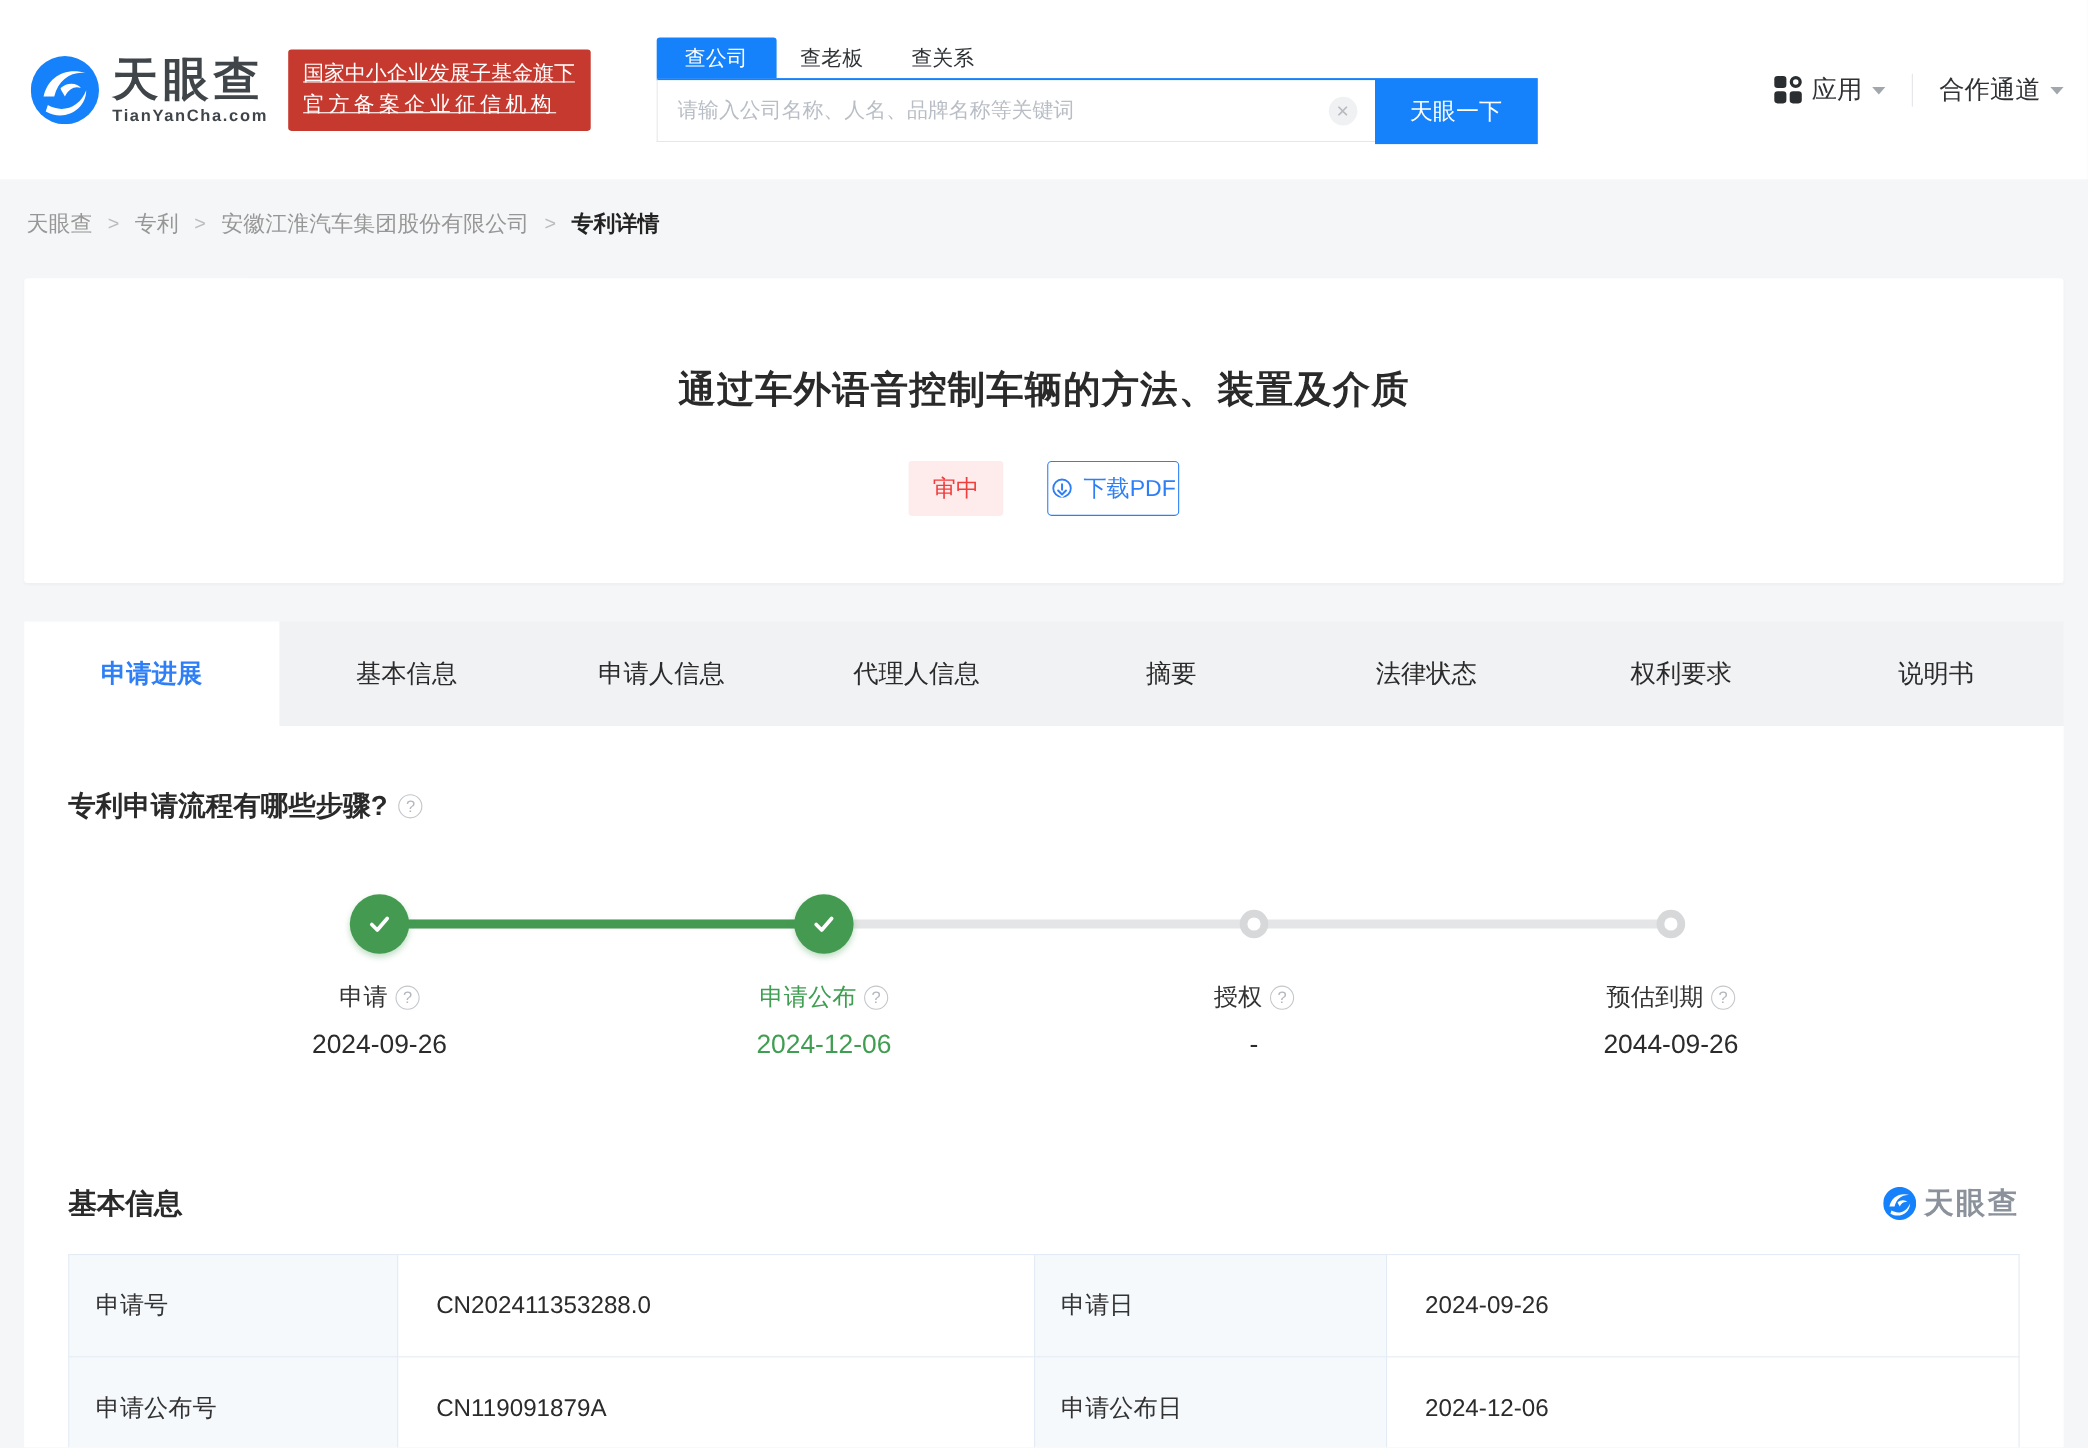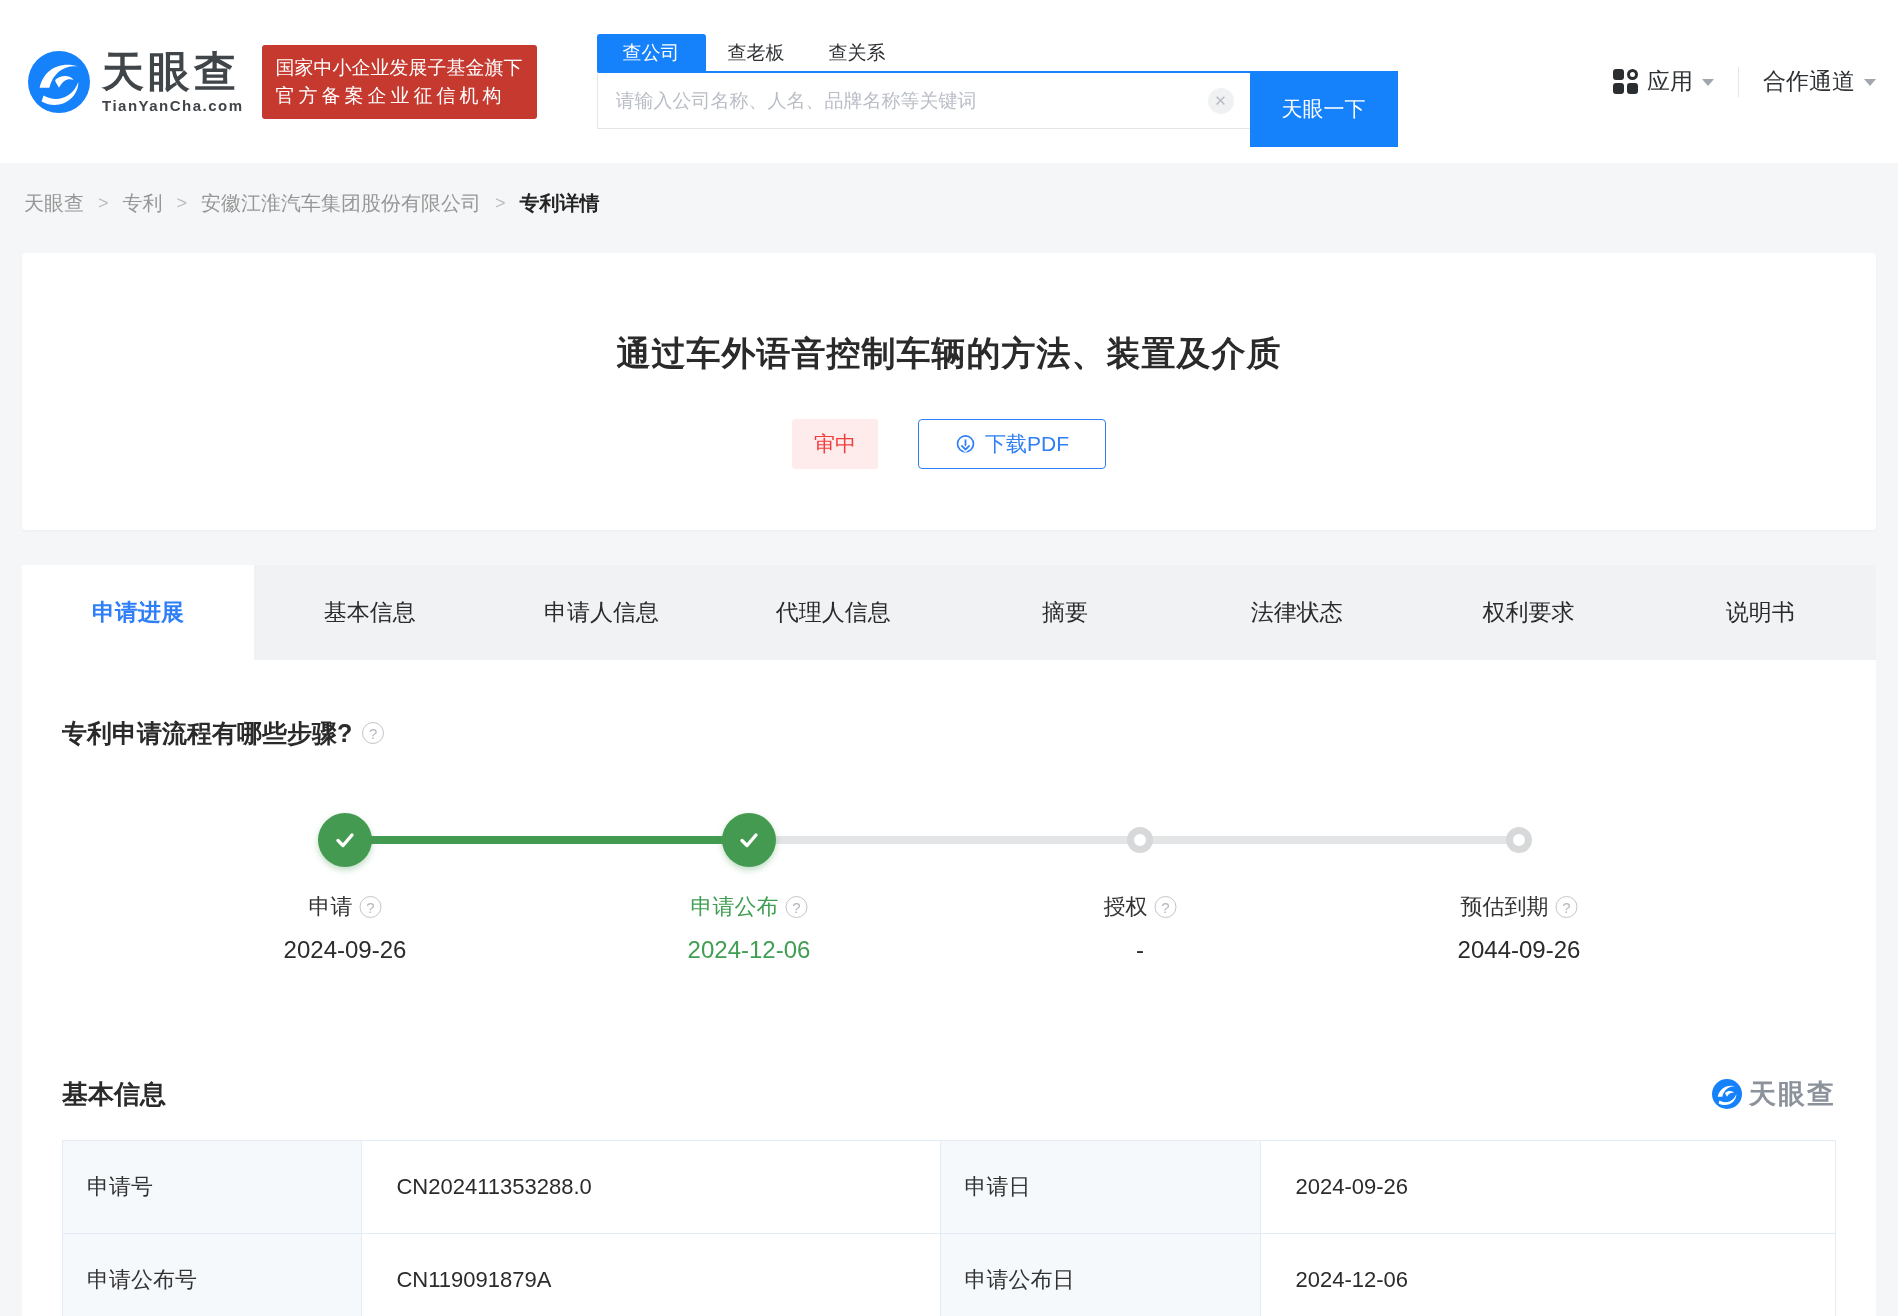--- a/index.html
+++ b/index.html
@@ -16,20 +16,21 @@
   }
   .logo { display:flex; align-items:center; gap:12px; cursor:pointer; }
   .logo-icon { width:62px; height:62px; flex:none; }
   .logo-text-wrap { display:flex; flex-direction:column; }
   .logo-cn { font-size:42px; font-weight:bold; color:#40454a; letter-spacing:4px; line-height:46px; }
   .logo-en { font-size:15px; font-weight:bold; color:#40454a; letter-spacing:1.5px; margin-top:2px; }
   .gov-badge {
     margin-left:18px; background:#c5392f; color:#ffffff; border-radius:3px;
     padding:9px 14px; font-size:19px; line-height:28px; font-weight:500;
     white-space:nowrap;
+    text-decoration:underline;
   }
   .gov-badge .l2 { letter-spacing:4px; }
 
   .search-block { margin-left:60px; width:881px; }
   .search-tabs { display:flex; align-items:flex-end; height:37px; }
   .search-tab {
     font-size:19px; color:#2f3235; padding:0 22px; height:37px; display:flex;
     align-items:center; cursor:pointer;
   }
   .search-tab.active { background:#1581fb; color:#fff; border-radius:3px 3px 0 0; padding:0 26px; }
@@ -44,21 +45,21 @@
     padding:0 52px 0 18px; color:#333;
     font-family:"Liberation Sans","DejaVu Sans",sans-serif;
   }
   .search-input::placeholder { color:#b9bec6; }
   .clear-icon {
     position:absolute; right:16px; top:50%; transform:translateY(-50%);
     width:26px; height:26px; border-radius:50%; background:#f0f1f3; color:#b7bbc1;
     font-size:15px; display:flex; align-items:center; justify-content:center; cursor:pointer;
   }
   .search-btn {
-    width:148px; height:76px; background:#1581fb; color:#fff; font-size:21px;
+    width:148px; height:60px; background:#1581fb; color:#fff; font-size:21px;
     border:none; cursor:pointer; font-family:inherit;
   }
 
   .header-right { margin-left:auto; display:flex; align-items:center;text-align:center; }
   .hr-item { display:flex; align-items:center; gap:9px; cursor:pointer; font-size:23px; color:#2f3235; }
   .apps-grid { width:25px; height:25px; display:grid; grid-template-columns:11px 11px; grid-template-rows:11px 11px; gap:3px; }
   .apps-grid span { background:#2b2e31; border-radius:3px; }
   .apps-grid span.ring { background:#fff; border:3px solid #2b2e31; border-radius:50%; }
   .caret { width:0; height:0; border-left:6px solid transparent; border-right:6px solid transparent; border-top:7px solid #a2a7ad; margin-top:2px; }
   .hr-divider { width:1px; height:30px; background:#e3e5e8; margin:0 24px; }
@@ -75,21 +76,21 @@
   
   .title-card {
     margin:0 22px; height:277px; background:#fff; border-radius:3px;
     box-shadow:0 1px 3px rgba(0,0,0,0.03);
   }
   .patent-title { text-align:center; padding-top:78px; font-size:34px; font-weight:bold; color:#2a2a2a; letter-spacing:1px; }
   .badge-row { display:flex; justify-content:center; align-items:center; gap:40px; margin-top:42px; }
   .status-badge { background:#fdeceb; color:#f23d3d; font-size:21px; padding:11px 22px; border-radius:3px; }
   .pdf-btn {
     display:flex; align-items:center; gap:9px; border:1px solid #2e7ff7; color:#2e7ff7;
-    background:#fff; font-size:21px; padding:10px 36px; border-radius:4px; cursor:pointer;
+    background:#fff; font-size:21px; padding:10px 2px; border-radius:4px; cursor:pointer;
     font-family:inherit;
   }
 
   
   .tabbar { margin:35px 22px 0; height:95px; display:flex; background:#f1f2f4; }
   .tab {
     flex:1; display:flex; align-items:center; justify-content:center;
     font-size:23px; color:#2b2b2b; cursor:pointer;
   }
   .tab.active { background:#ffffff; color:#2e7ff7; font-weight:bold; }

